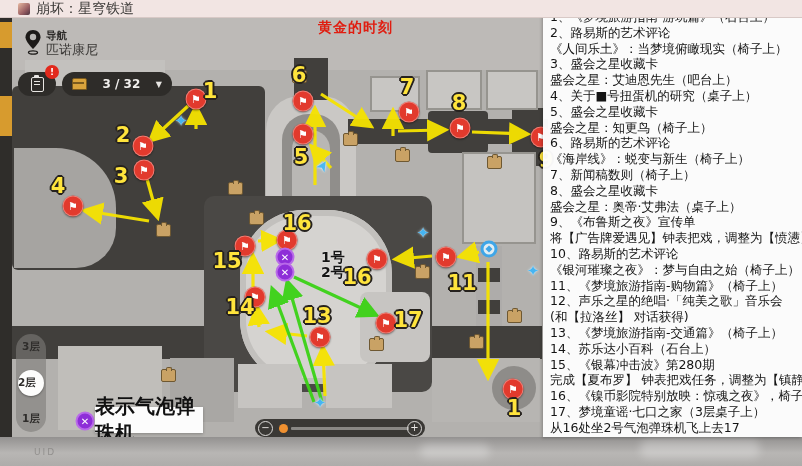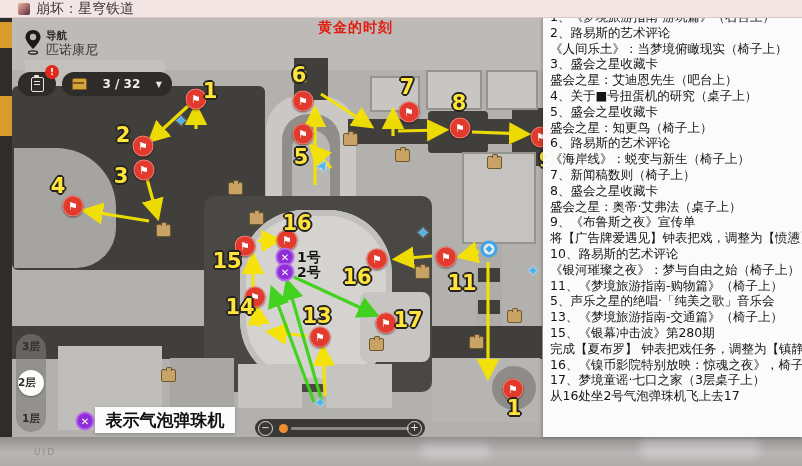--- a/index.html
+++ b/index.html
@@ -21,21 +21,21 @@
         color:#fff;font-size:11px;line-height:1;box-shadow:0 1px 2px rgba(0,0,0,.45),inset 0 0 0 1px rgba(255,255,255,.35);
         z-index:20;}
   .mnum{position:absolute;transform:translate(-50%,-50%);color:#ffe43c;font-weight:bold;font-size:21px;
         text-shadow:-2px 0 0 #26221e,2px 0 0 #26221e,0 -2px 0 #26221e,0 2px 0 #26221e,
                     -1px -1px 0 #26221e,1px 1px 0 #26221e,1px -1px 0 #26221e,-1px 1px 0 #26221e;
         z-index:21;line-height:1;}
   .pinx{position:absolute;width:19px;height:19px;border-radius:50%;background:#8e2ed8;
         border:2px solid #b96ae9;box-sizing:border-box;transform:translate(-50%,-50%);
         display:flex;align-items:center;justify-content:center;color:#fff;font-size:10px;font-weight:bold;z-index:22;}
   .pinlab{position:absolute;transform:translate(0,-50%);color:#141414;font-weight:bold;font-size:14px;
-        text-shadow:0 0 2px rgba(255,255,255,.8);z-index:22;line-height:1;}
+        text-shadow:0 0 2px rgba(255,255,255,.8);z-index:22;line-height:1;margin-left:24px;}
   .bell{position:absolute;width:13px;height:11px;background:#c9a265;border:1px solid #6e5832;border-radius:2px;z-index:15;}
   .bell::before{content:"";position:absolute;left:4px;top:-3px;width:4px;height:3px;border:1px solid #6e5832;
         border-bottom:none;border-radius:2px 2px 0 0;background:#c9a265;}
   .spark{position:absolute;transform:translate(-50%,-50%);color:#46b5f2;font-size:15px;z-index:16;
         text-shadow:0 0 3px #bfe7ff,0 0 1px #fff;line-height:1;}
   .anchor{position:absolute;width:17px;height:17px;border-radius:50%;border:3px solid #3fa6e8;background:rgba(235,248,255,.85);
         box-sizing:border-box;transform:translate(-50%,-50%);z-index:16;}
   .anchor::after{content:"";position:absolute;left:3px;top:3px;width:5px;height:5px;background:#3fa6e8;transform:rotate(45deg);}
   .player{position:absolute;transform:translate(-50%,-50%) rotate(-58deg);color:#4db8f0;font-size:15px;z-index:17;
         text-shadow:0 0 2px #fff,0 0 4px #9fdcff;line-height:1;}
@@ -60,22 +60,22 @@
   #chestcount{color:#f2f0ee;font-size:12px;font-weight:bold;flex:1;text-align:center;}
   #chestdrop{color:#e8e6e3;font-size:8px;}
   
   #floors{left:16px;top:334px;width:30px;height:98px;background:rgba(125,123,120,.6);border-radius:15px;z-index:30;
           display:flex;flex-direction:column;align-items:center;justify-content:space-between;padding:6px 0;box-sizing:border-box;}
   .floorbtn{font-size:10.5px;font-weight:bold;color:#2f2d2b;}
   #floor-active{width:26px;height:26px;border-radius:50%;background:#fdfdfc;display:flex;align-items:center;justify-content:flex-start;
           box-shadow:0 1px 2px rgba(0,0,0,.35);}
   
   #legend-x{left:85px;top:421px;z-index:30;}
-  #legendbox{left:95px;top:407px;width:140px;height:26px;background:#fcfcfc;z-index:30;display:flex;align-items:center;
-          justify-content:center;font-size:17px;font-weight:bold;color:#111;box-shadow:0 1px 3px rgba(0,0,0,.25);}
+  #legendbox{left:95px;top:407px;width:108px;height:26px;background:#fcfcfc;z-index:30;display:flex;align-items:center;
+          justify-content:center;font-size:20px;font-weight:bold;color:#111;box-shadow:0 1px 3px rgba(0,0,0,.25);}
   
   #slider{left:255px;top:419px;width:170px;height:18px;background:#3a3835;border-radius:9px;z-index:30;}
   .sbtn{position:absolute;top:1.5px;width:15px;height:15px;border-radius:50%;border:1.5px solid #dcdad8;box-sizing:border-box;
         color:#eceae8;font-size:10px;display:flex;align-items:center;justify-content:center;line-height:1;}
   #strack{position:absolute;left:36px;top:8px;width:118px;height:2.5px;background:#8a8885;border-radius:1px;}
   #sdot{position:absolute;left:24px;top:4.5px;width:9px;height:9px;border-radius:50%;background:#ef9030;}
   
   #panel{left:543px;top:6px;width:259px;height:431px;background:rgba(253,253,253,.97);z-index:35;
          padding:3px 0 0 7px;box-sizing:border-box;box-shadow:-1px 1px 3px rgba(0,0,0,.25);}
   .nline{font-size:12.5px;font-weight:normal;color:#141414;line-height:15.8px;white-space:nowrap;overflow:hidden;}
@@ -313,22 +313,24 @@
     <div class="nline">6、路易斯的艺术评论</div>
     <div class="nline">《海岸线》：蜕变与新生（椅子上）</div>
     <div class="nline">7、新闻稿数则（椅子上）</div>
     <div class="nline">8、盛会之星收藏卡</div>
     <div class="nline">盛会之星：奥帝·艾弗法（桌子上）</div>
     <div class="nline">9、《布鲁斯之夜》宣传单</div>
     <div class="nline">将【广告牌爱遇见】钟表把戏，调整为【愤懑】</div>
     <div class="nline">10、路易斯的艺术评论</div>
     <div class="nline">《银河璀璨之夜》：梦与自由之始（椅子上）</div>
     <div class="nline">11、《梦境旅游指南-购物篇》（椅子上）</div>
-    <div class="nline">5、声乐之星的绝唱·「纯美之歌」音乐会</div>
+    <div class="nline">12、声乐之星的绝唱·「纯美之歌」音乐会</div>
+    <div class="nline">(和【拉洛丝】 对话获得)</div>
     <div class="nline">13、《梦境旅游指南-交通篇》（椅子上）</div>
+    <div class="nline">14、苏乐达小百科（石台上）</div>
     <div class="nline">15、《银幕冲击波》第280期</div>
     <div class="nline">完成【夏布罗】 钟表把戏任务，调整为【镇静】</div>
     <div class="nline">16、《镍币影院特别放映：惊魂之夜》，椅子上</div>
     <div class="nline">17、梦境童谣·七口之家（3层桌子上）</div>
     <div class="nline">从16处坐2号气泡弹珠机飞上去17</div>
   </div>
 
   <div class="abs" id="bottomstrip"></div>
   <div class="abs" id="watermark">UID</div>
   <div class="smudge" style="left:640px;top:440px;width:120px;height:18px;"></div>

